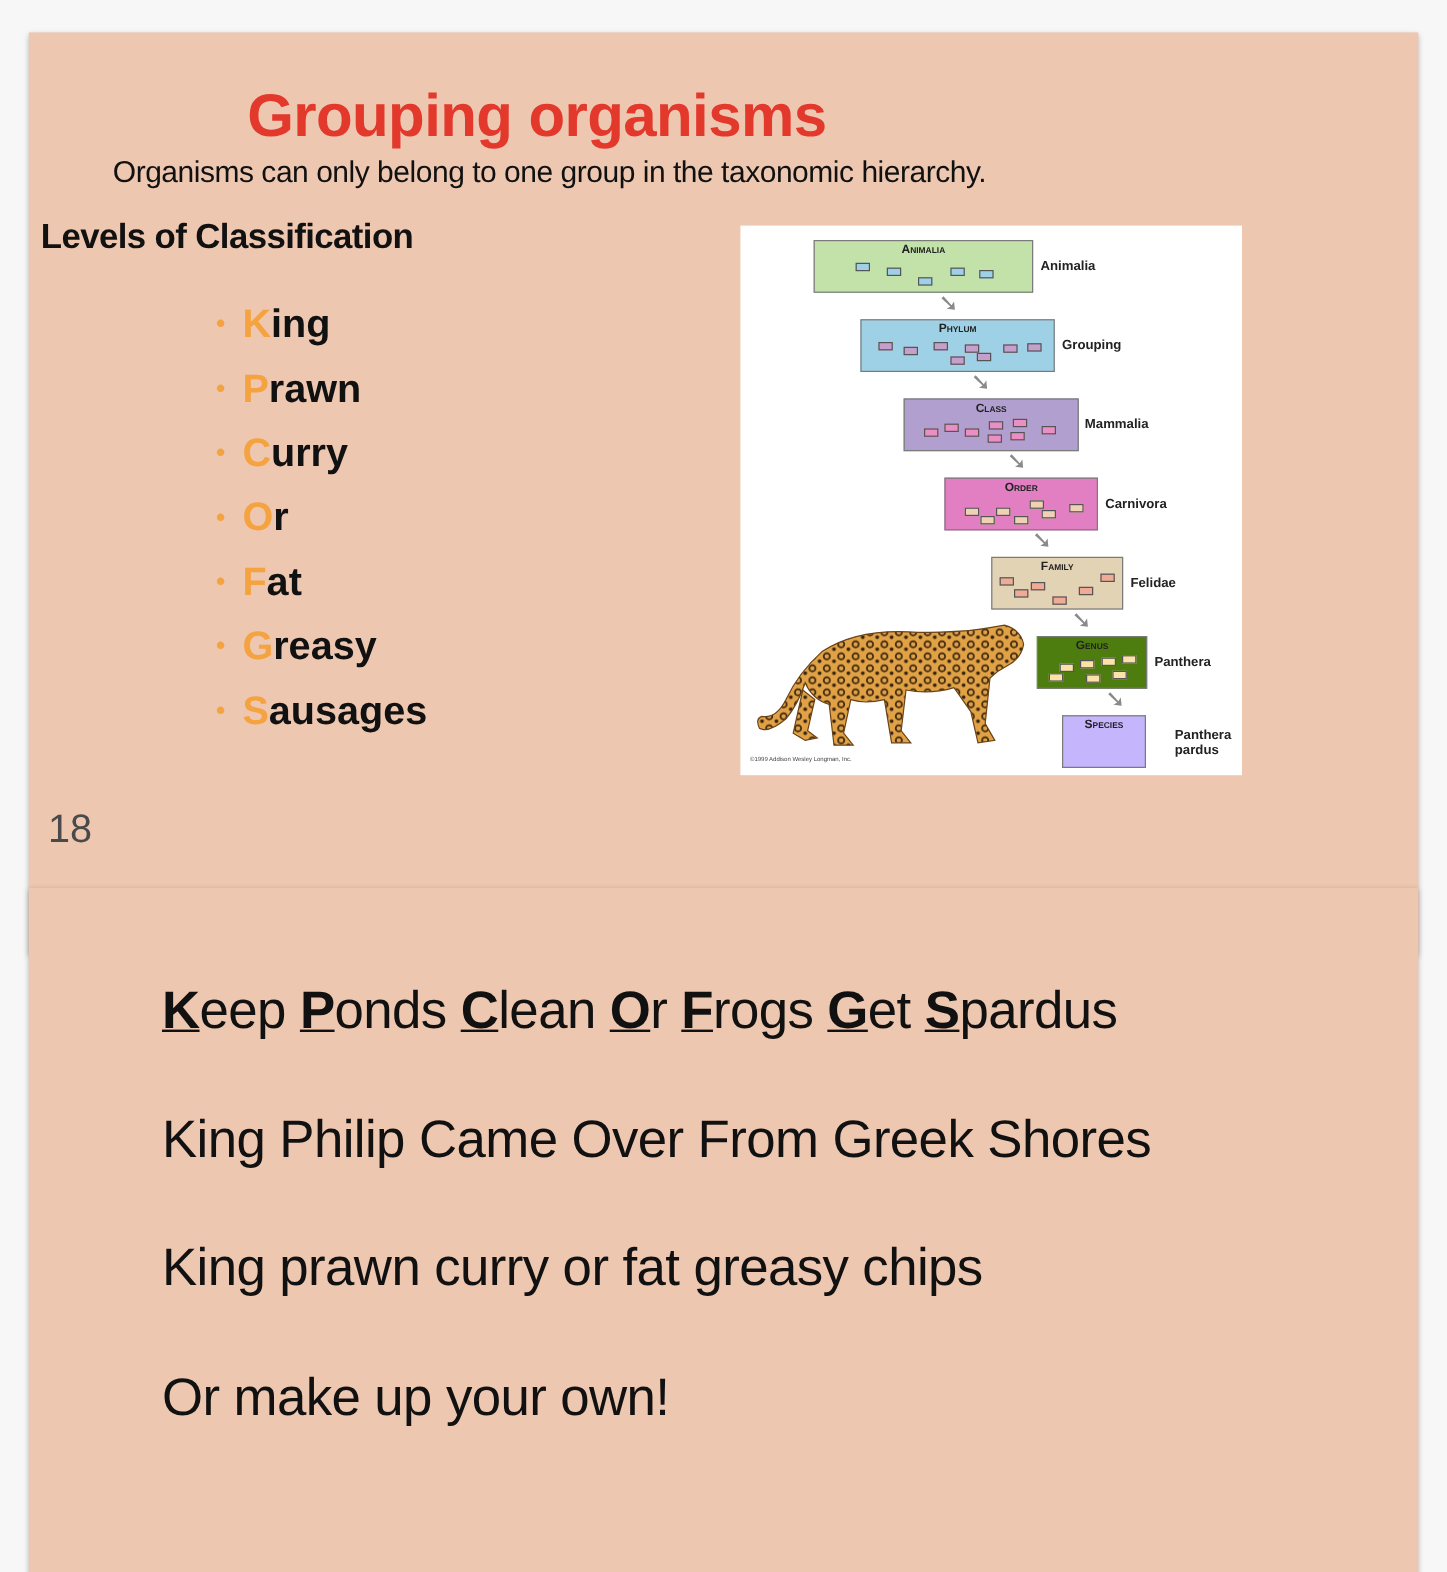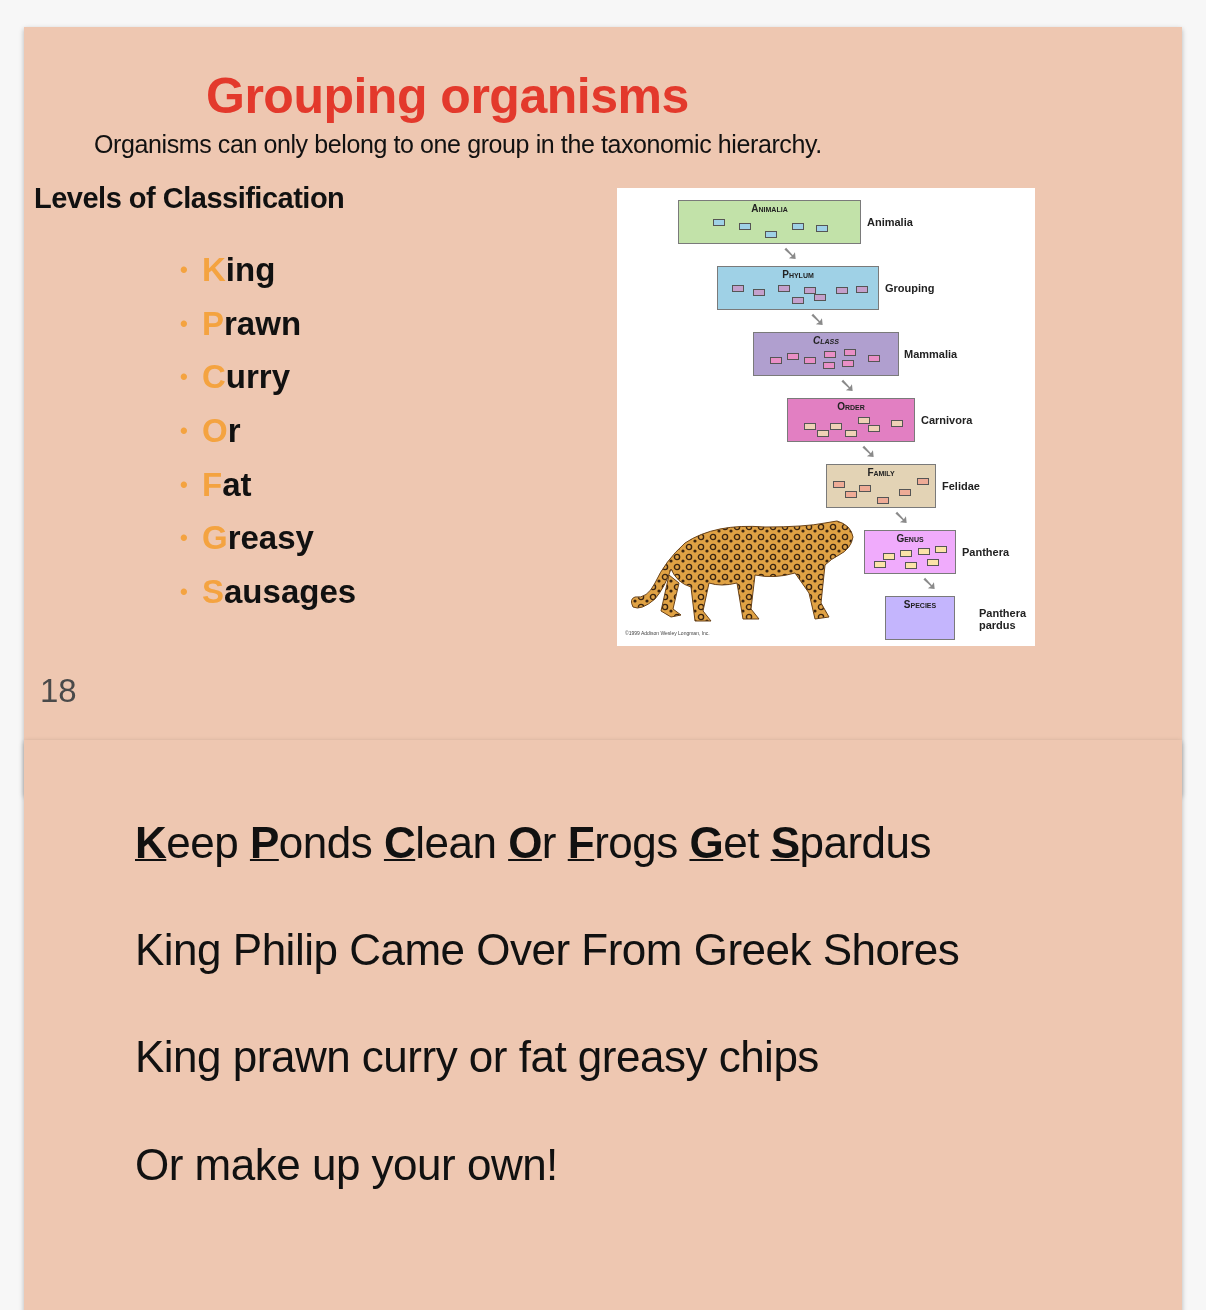--- a/index.html
+++ b/index.html
@@ -132,21 +132,21 @@
       <div class="mini" style="left:60px;top:18px;background:#c4a0cc;"></div>
       <div class="mini" style="left:86px;top:20px;background:#c4a0cc;"></div>
       <div class="mini" style="left:74px;top:30px;background:#c4a0cc;"></div>
       <div class="mini" style="left:96px;top:27px;background:#c4a0cc;"></div>
       <div class="mini" style="left:118px;top:20px;background:#c4a0cc;"></div>
       <div class="mini" style="left:138px;top:19px;background:#c4a0cc;"></div>
     </div>
     <div class="name" style="left:268px;top:94px;">Grouping</div>
     <div class="arrow" style="left:192px;top:121px;">➘</div>
 
-    <div class="box" style="left:136px;top:144px;width:144px;height:42px;background:#b09fcf;font-style:italic;">
+    <div class="box" style="left:136px;top:144px;width:144px;height:42px;background:#b09fcf;">
       <div class="lbl">Class</div>
       <div class="mini" style="left:16px;top:24px;background:#e98fc6;"></div>
       <div class="mini" style="left:33px;top:20px;background:#e98fc6;"></div>
       <div class="mini" style="left:50px;top:24px;background:#e98fc6;"></div>
       <div class="mini" style="left:70px;top:18px;background:#e98fc6;"></div>
       <div class="mini" style="left:69px;top:29px;background:#e98fc6;"></div>
       <div class="mini" style="left:90px;top:16px;background:#e98fc6;"></div>
       <div class="mini" style="left:88px;top:27px;background:#e98fc6;"></div>
       <div class="mini" style="left:114px;top:22px;background:#e98fc6;"></div>
     </div>
@@ -171,21 +171,21 @@
       <div class="mini" style="left:6px;top:16px;background:#eeab96;"></div>
       <div class="mini" style="left:18px;top:26px;background:#eeab96;"></div>
       <div class="mini" style="left:32px;top:20px;background:#eeab96;"></div>
       <div class="mini" style="left:50px;top:32px;background:#eeab96;"></div>
       <div class="mini" style="left:72px;top:24px;background:#eeab96;"></div>
       <div class="mini" style="left:90px;top:13px;background:#eeab96;"></div>
     </div>
     <div class="name" style="left:325px;top:292px;">Felidae</div>
     <div class="arrow" style="left:276px;top:319px;">➘</div>
 
-    <div class="box" style="left:247px;top:342px;width:90px;height:42px;background:#f0abfc;">
+    <div class="box" style="left:247px;top:342px;width:90px;height:42px;background:#4d7c0f;">
       <div class="lbl">Genus</div>
       <div class="mini" style="left:9px;top:30px;background:#fbe3a8;"></div>
       <div class="mini" style="left:18px;top:22px;background:#fbe3a8;"></div>
       <div class="mini" style="left:35px;top:19px;background:#fbe3a8;"></div>
       <div class="mini" style="left:40px;top:31px;background:#fbe3a8;"></div>
       <div class="mini" style="left:53px;top:17px;background:#fbe3a8;"></div>
       <div class="mini" style="left:62px;top:28px;background:#fbe3a8;"></div>
       <div class="mini" style="left:70px;top:15px;background:#fbe3a8;"></div>
     </div>
     <div class="name" style="left:345px;top:358px;">Panthera</div>

